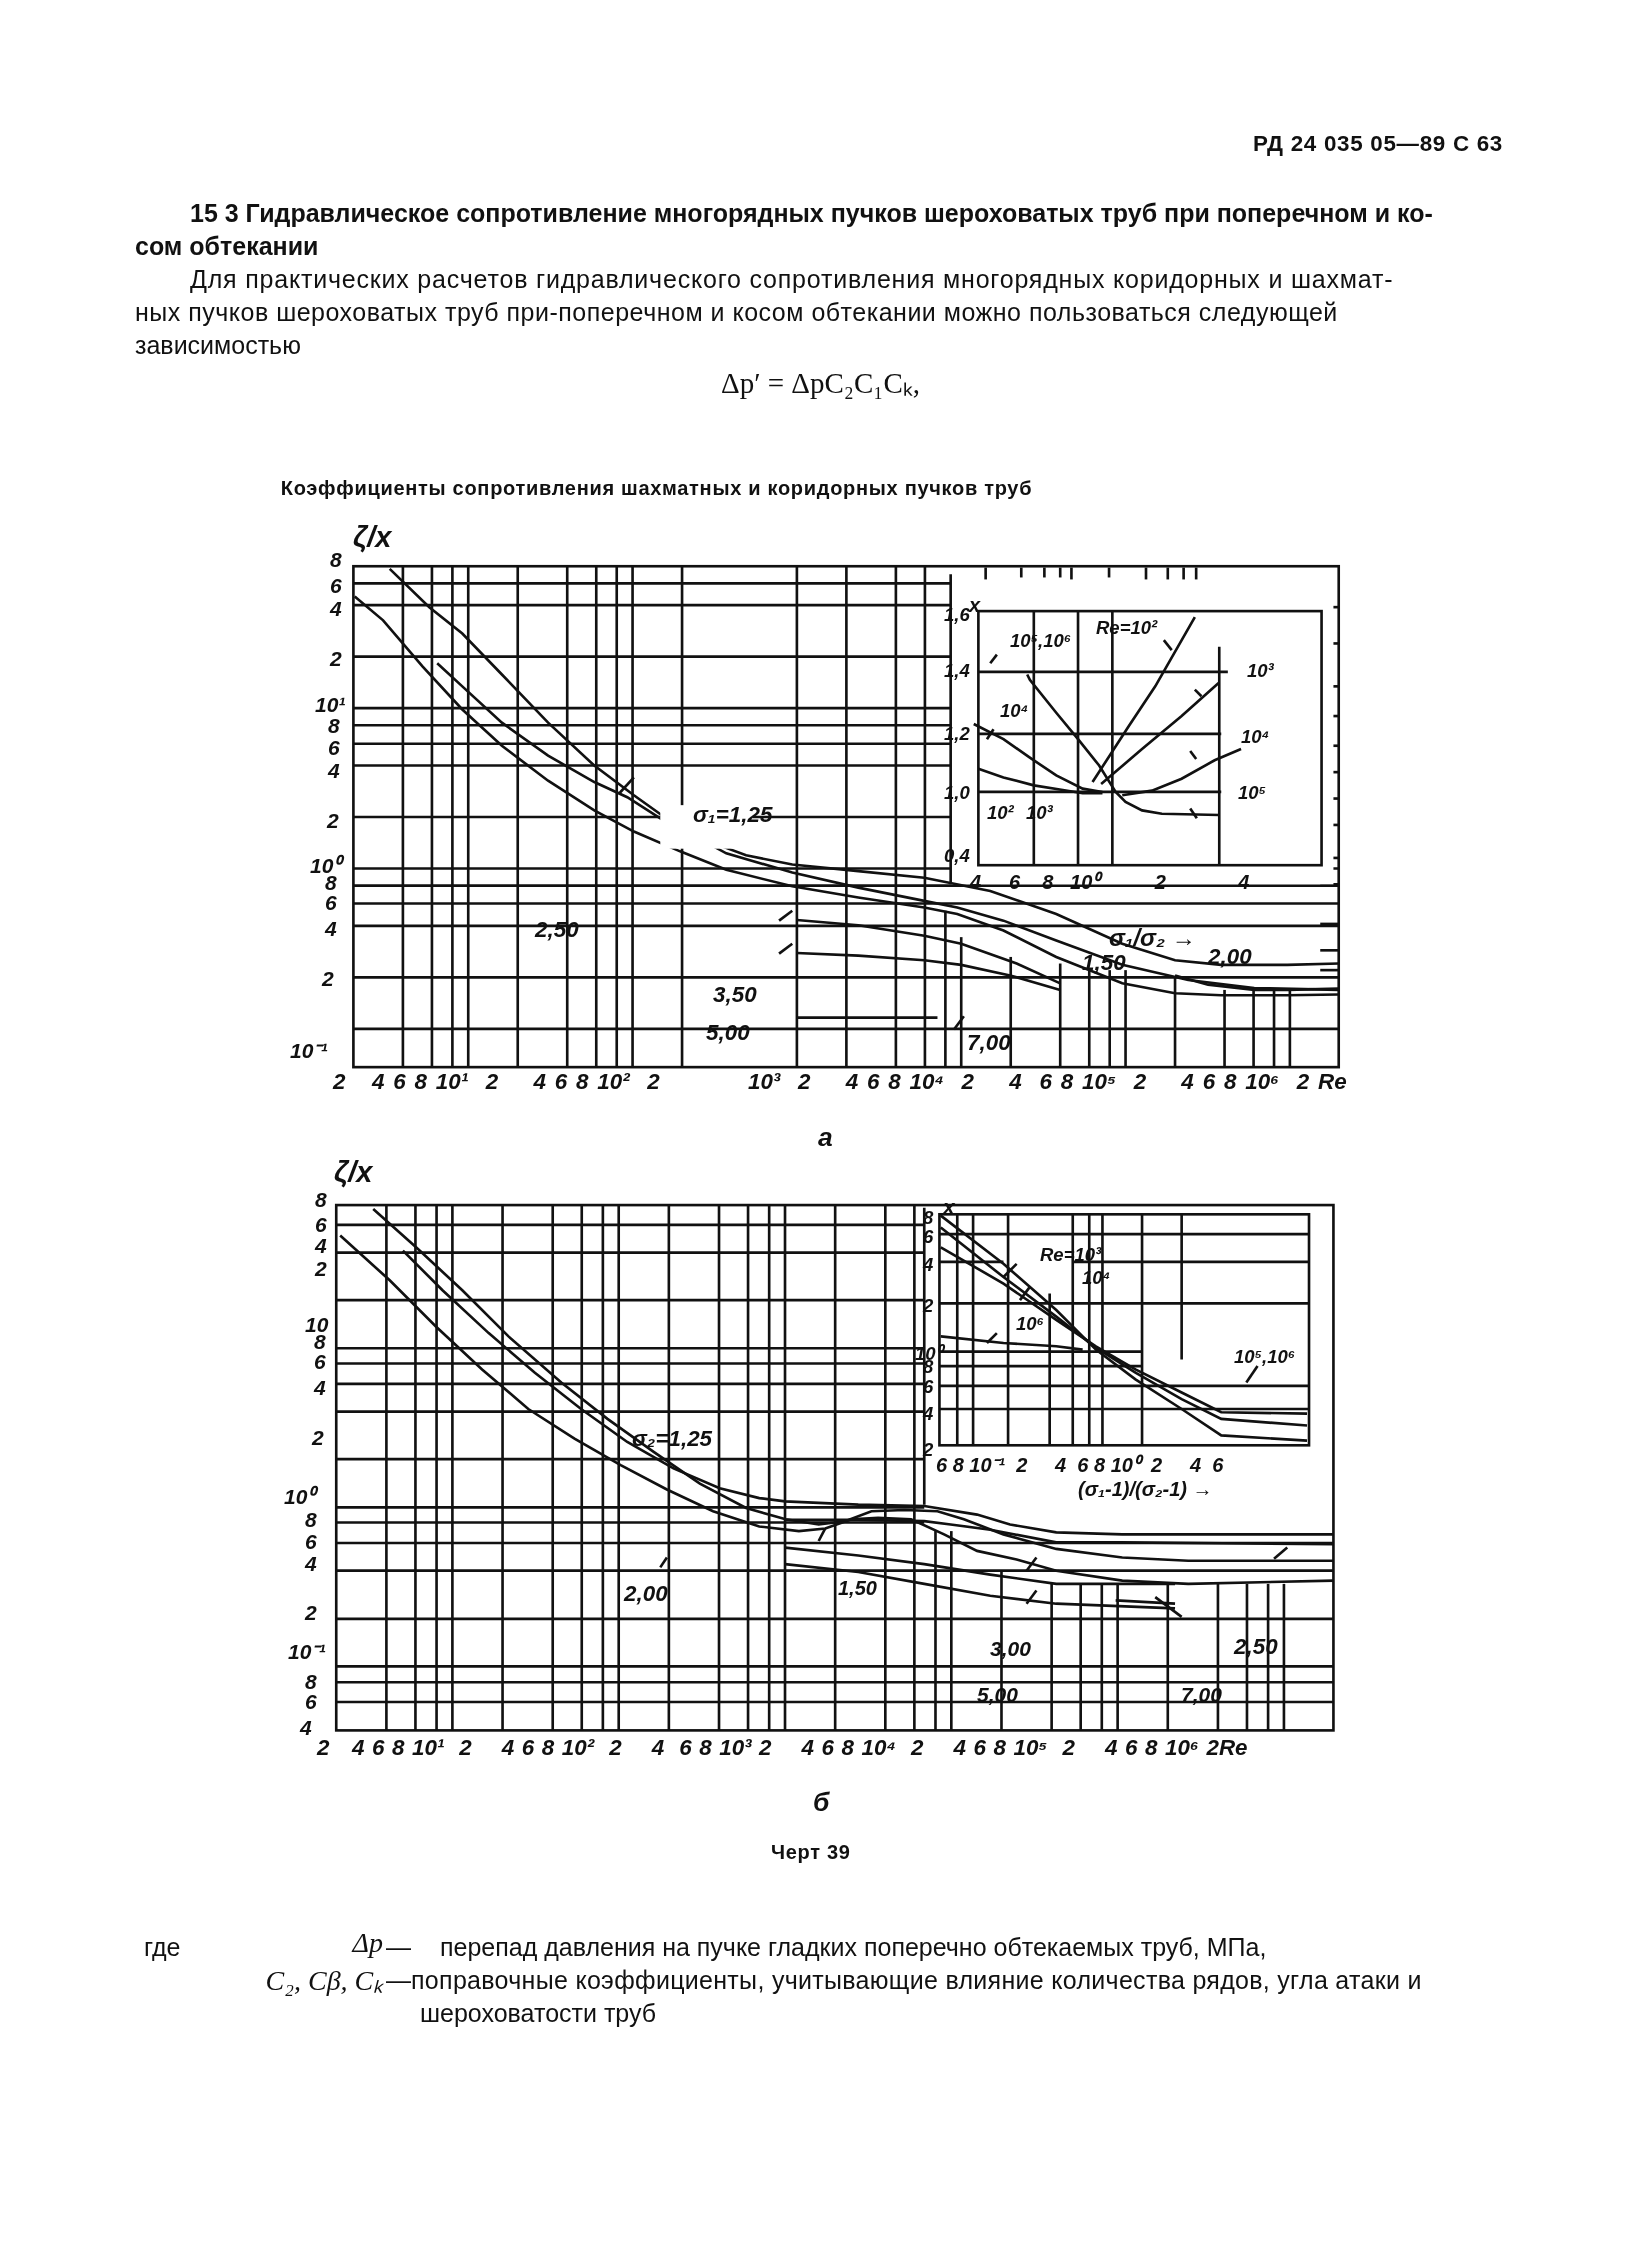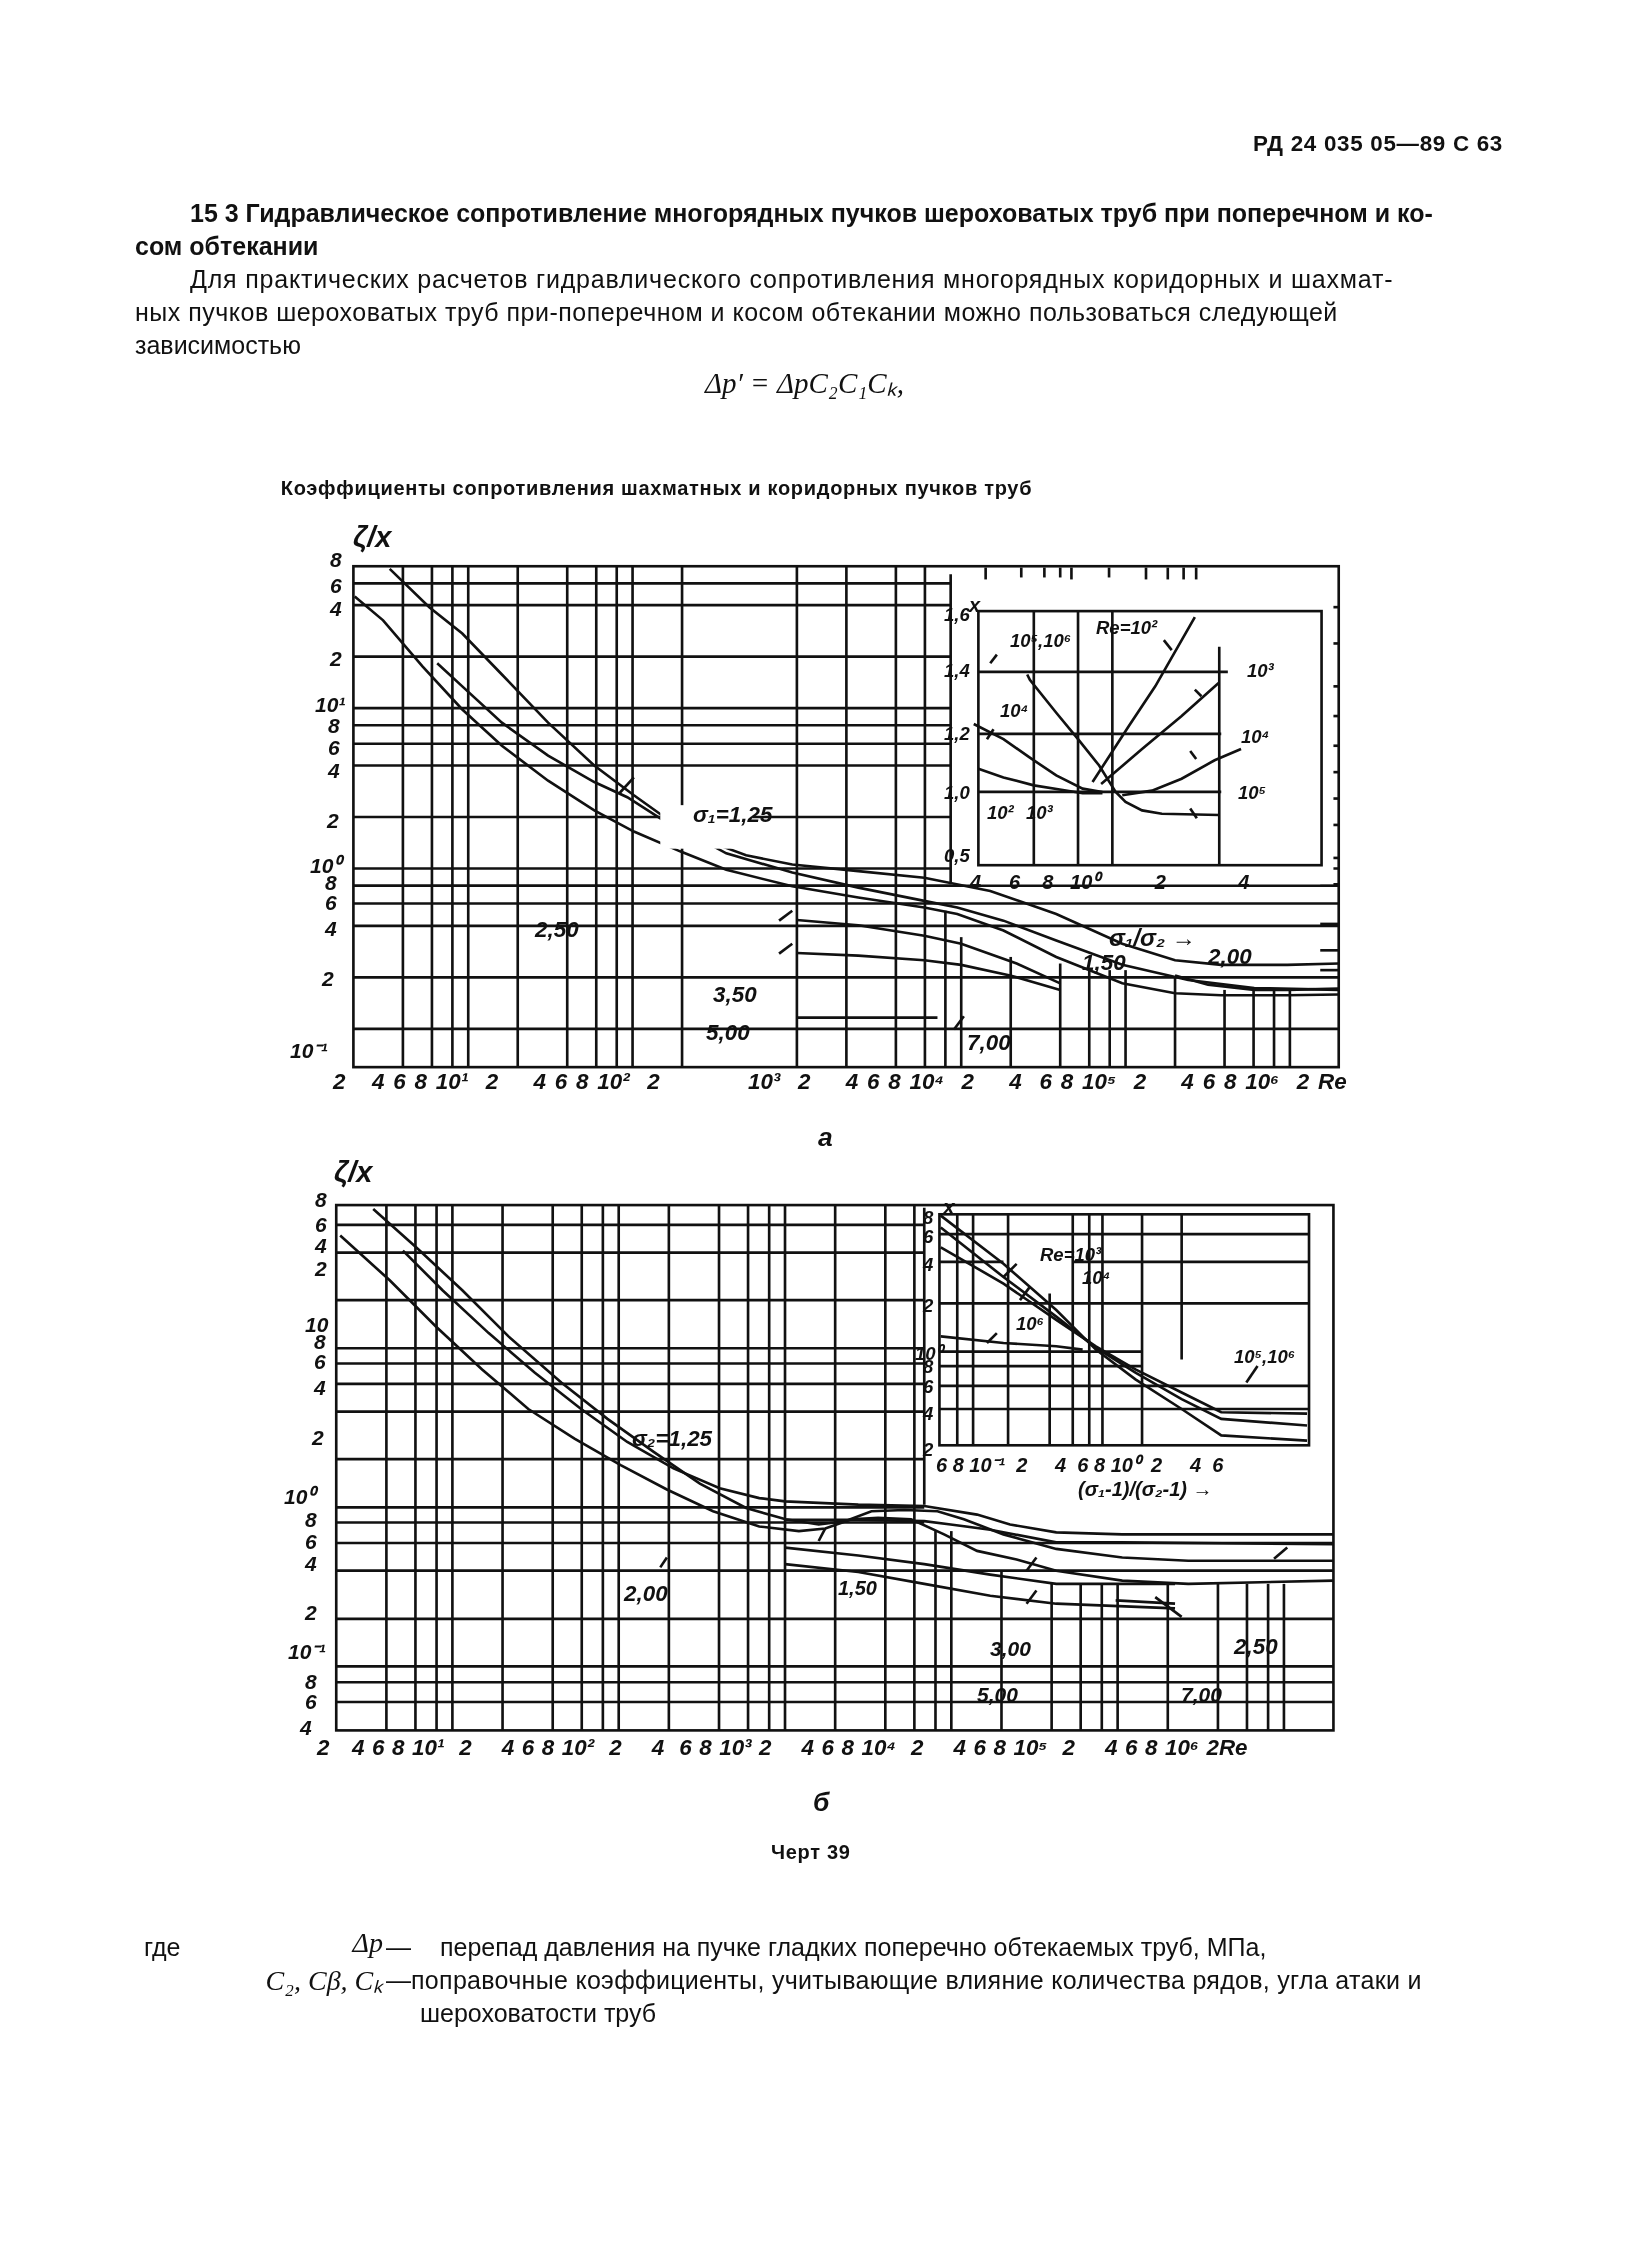--- a/index.html
+++ b/index.html
@@ -2,21 +2,21 @@
 <html style="font-size:10.6px"><head>
 <meta charset="utf-8">
 <style>
   html, body { margin:0; padding:0; background:#ffffff; }
   body { width:1638px; height:2261px; position:relative; overflow:hidden;
          font-family:"Liberation Serif", "DejaVu Serif", serif; color:#111; }
   .abs { position:absolute; }
   .hdr { font-family:"Liberation Sans", sans-serif; font-weight:bold; font-size:22.4px; letter-spacing:0.7px; }
   .section { font-family:"Liberation Sans", sans-serif; font-weight:bold; font-size:25px; line-height:33px; }
   .para { font-family:"Liberation Sans", sans-serif; font-size:25px; line-height:33px; text-align:justify; }
-  .formula { font-family:"Liberation Serif", serif; font-style:italic; font-size:29px; }
+  .formula { font-family:"Liberation Serif", serif; font-size:29px;margin-left:16px; }
   .caption { font-family:"Liberation Sans", sans-serif; font-weight:bold; font-size:20px; letter-spacing:0.7px;text-align:center; }
   .sublabel { font-family:"Liberation Sans", sans-serif; font-style:italic; font-weight:bold; font-size:26.4px; }
   .defs-row { font-family:"Liberation Sans", sans-serif; font-size:25px; line-height:33px; }
   .sym { font-family:"Liberation Serif", serif; font-style:italic; font-size:28px; }
 </style>
 </head>
 <body>
 
 <div class="abs hdr" style="right:135px; top:131px;">РД 24 035 05—89  С 63</div>
 
@@ -185,21 +185,21 @@
   <div class="abs sublabel" style="left:967px;top:1030px;font-size:22.4px;">7,00</div>
   <div class="abs sublabel" style="left:1082px;top:950px;font-size:22.4px;">1,50</div>
   <div class="abs sublabel" style="left:1208px;top:944px;font-size:22.4px;">2,00</div>
   <div class="abs sublabel" style="left:1109px;top:924px;font-size:24px;">σ₁/σ₂ →</div>
 
   <div class="abs sublabel" style="left:969px;top:594px;font-size:20px;">x</div>
   <div class="abs sublabel" style="left:944px;top:604px;font-size:18.5px;">1,6</div>
   <div class="abs sublabel" style="left:944px;top:660px;font-size:18.5px;">1,4</div>
   <div class="abs sublabel" style="left:944px;top:723px;font-size:18.5px;">1,2</div>
   <div class="abs sublabel" style="left:944px;top:782px;font-size:18.5px;">1,0</div>
-  <div class="abs sublabel" style="left:944px;top:845px;font-size:18.5px;">0,5</div>
+  <div class="abs sublabel" style="left:944px;top:845px;font-size:18.5px;">0,4</div>
   <div class="abs sublabel" style="left:970px;top:868px;font-size:20px;white-space:pre;">4     6    8   10⁰          2             4</div>
   <div class="abs sublabel" style="left:1096px;top:617px;font-size:18.5px;">Re=10²</div>
   <div class="abs sublabel" style="left:1010px;top:630px;font-size:18.5px;">10⁵,10⁶</div>
   <div class="abs sublabel" style="left:1000px;top:700px;font-size:18.5px;">10⁴</div>
   <div class="abs sublabel" style="left:1247px;top:660px;font-size:18.5px;">10³</div>
   <div class="abs sublabel" style="left:1241px;top:726px;font-size:18.5px;">10⁴</div>
   <div class="abs sublabel" style="left:1238px;top:782px;font-size:18.5px;">10⁵</div>
   <div class="abs sublabel" style="left:987px;top:802px;font-size:18.5px;">10²</div>
   <div class="abs sublabel" style="left:1026px;top:802px;font-size:18.5px;">10³</div>
 </div>

